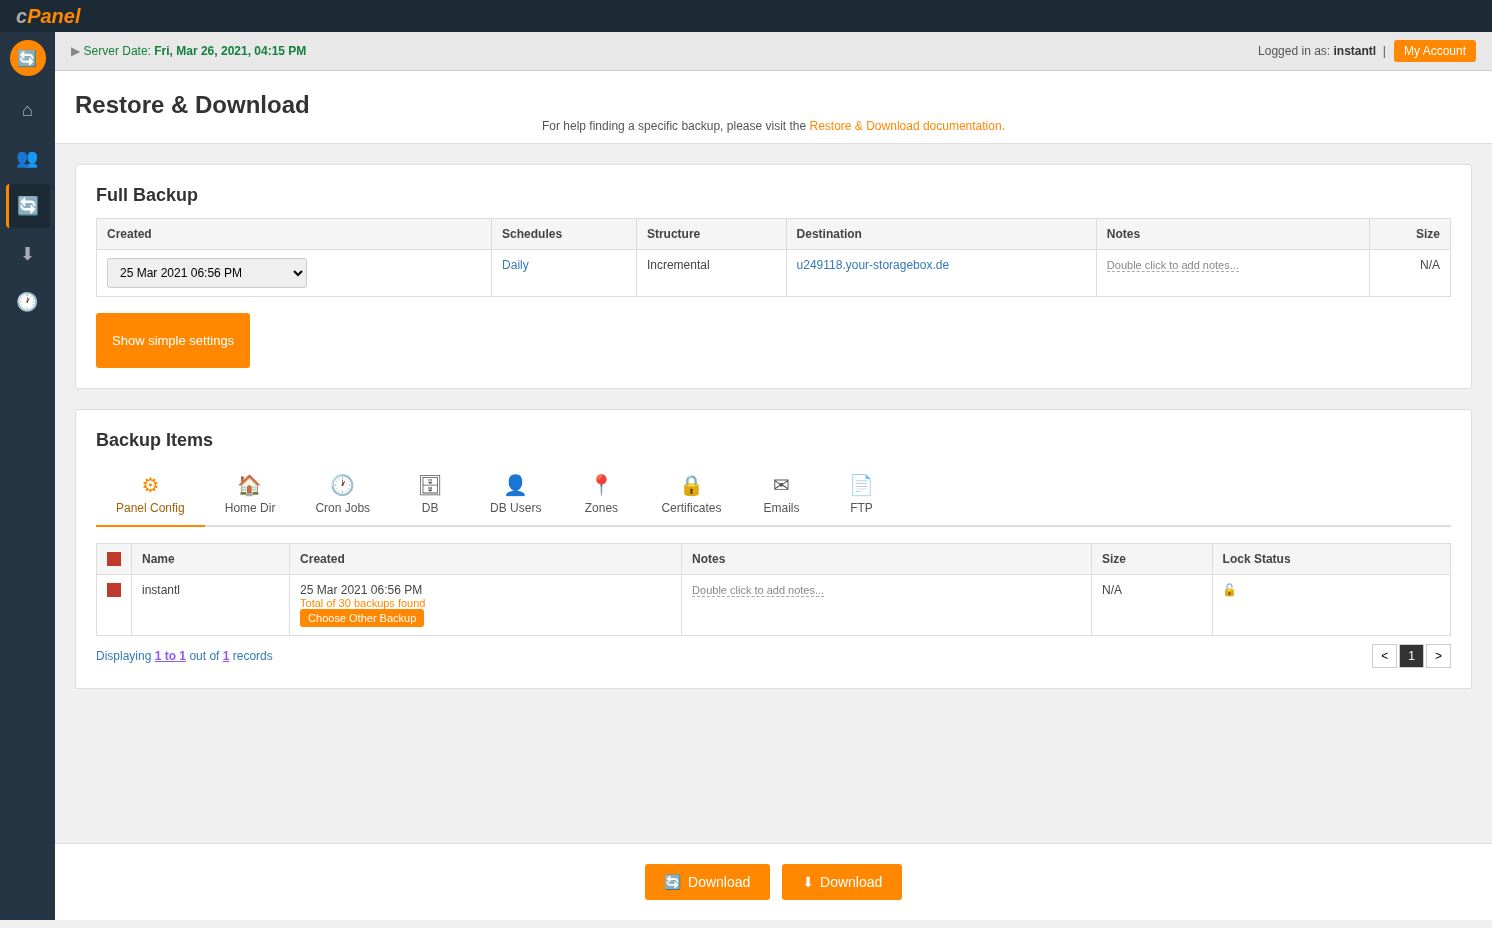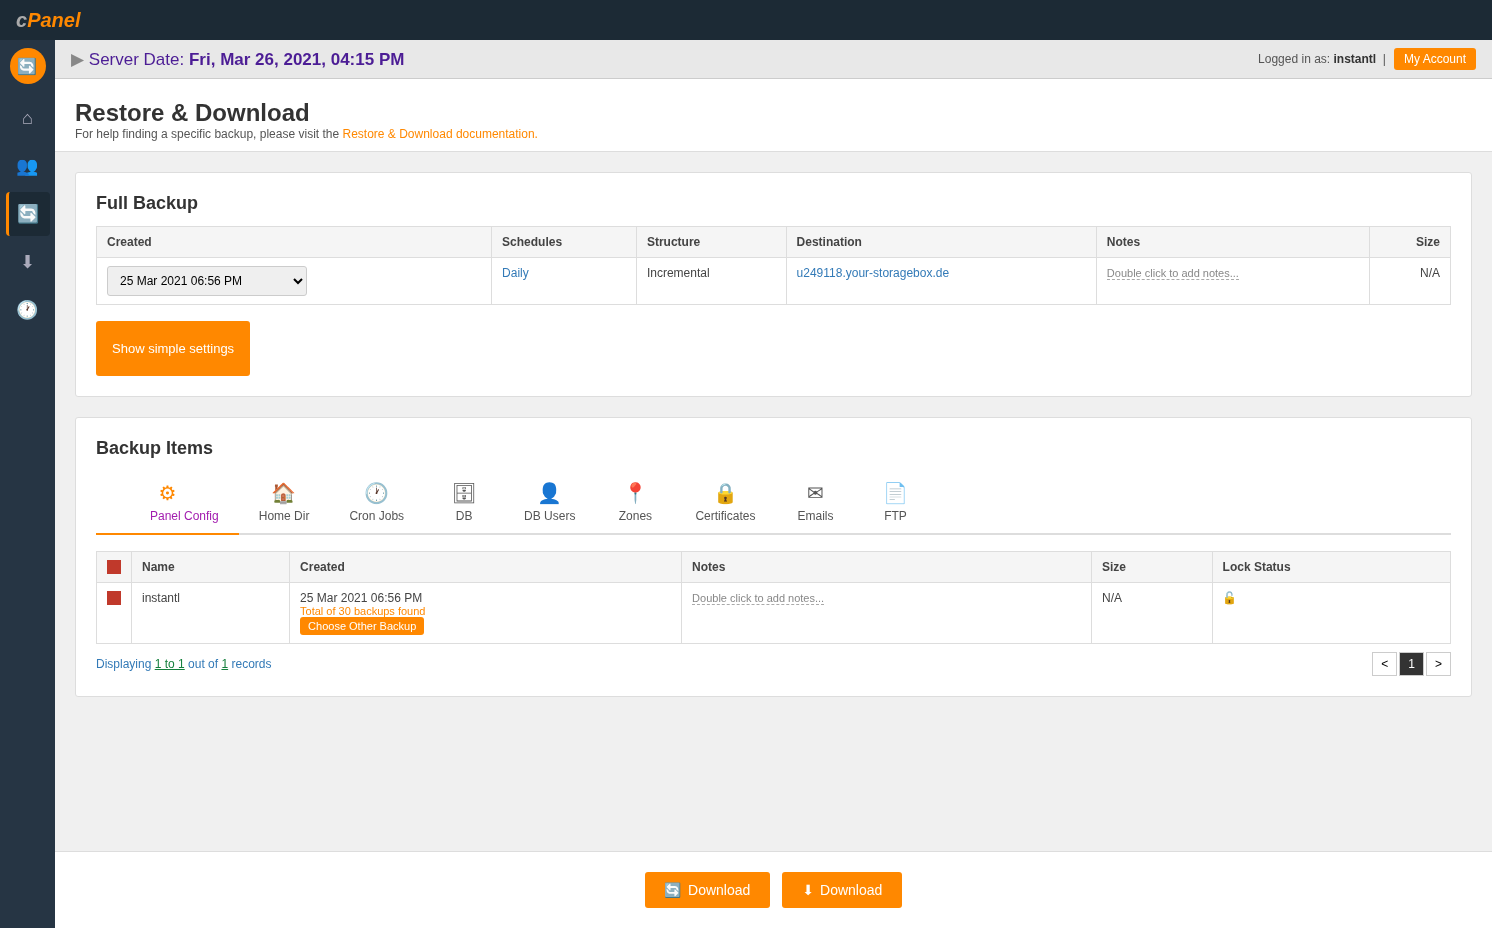--- a/index.html
+++ b/index.html
@@ -1,21 +1,21 @@
 <!DOCTYPE html>
 <html><head>
   <meta charset="utf-8">
   <style>
     * { box-sizing: border-box; margin: 0; padding: 0; }
     body { font-family: Arial, sans-serif; font-size: 13px; background: #f0f0f0; }
 
     
     .top-bar {
       background: #1c2a35;
-      height: 40px;
+      height: 32px;
       display: flex;
       align-items: center;
       padding: 0 16px;
     }
     .top-bar .logo {
       color: white;
       font-size: 20px;
       font-weight: bold;
       font-style: italic;
     }
@@ -70,22 +70,22 @@
     
     .server-bar {
       background: #e8e8e8;
       border-bottom: 1px solid #ccc;
       padding: 8px 16px;
       display: flex;
       align-items: center;
       justify-content: space-between;
     }
     .server-bar .server-date {
-      color: #4c1d95;
-      font-size: 17px;
+      color: #15803d;
+      font-size: 12px;
     }
     .server-bar .server-date::before {
       content: '▶ ';
       color: #888;
     }
     .logged-in {
       font-size: 12px;
       color: #555;
     }
     .logged-in strong { color: #333; }
@@ -107,20 +107,21 @@
       border-bottom: 1px solid #ddd;
     }
     .page-title {
       font-size: 24px;
       font-weight: bold;
       color: #333;
     }
     .page-subtitle {
       font-size: 12px;
       color: #555;
+      text-align: center;
     }
     .page-subtitle a {
       color: #f80;
       text-decoration: none;
     }
 
     
     .main-content {
       flex: 1;
       overflow-y: auto;
@@ -253,21 +254,21 @@
     }
 
     
     .pagination-area {
       display: flex;
       justify-content: space-between;
       align-items: center;
       margin-top: 8px;
     }
     .pagination-info { color: #337ab7; font-size: 12px; }
-    .pagination-info a { color: #15803d; }
+    .pagination-info a { color: #8b5cf6; font-weight: bold; }
     .pagination-btns {
       display: flex;
       align-items: center;
       gap: 2px;
     }
     .pg-btn {
       background: white;
       border: 1px solid #ccc;
       padding: 4px 8px;
       cursor: pointer;
@@ -414,21 +415,21 @@
           <button class="btn-orange">Show simple settings</button>
         </div>
       </div>
 
       <div class="card">
         <div class="backup-items-title">Backup Items</div>
 
         <div class="tabs" style="margin-top:12px;">
           <div class="tab-item active">
             <span class="tab-icon" style="color:#f80;">⚙</span>
-            <span style="color:#a21caf;margin-left:34px;">Panel Config</span>
+            <span style="color:#a16207;">Panel Config</span>
           </div>
           <div class="tab-item">
             <span class="tab-icon">🏠</span>
             <span>Home Dir</span>
           </div>
           <div class="tab-item">
             <span class="tab-icon">🕐</span>
             <span>Cron Jobs</span>
           </div>
           <div class="tab-item">

